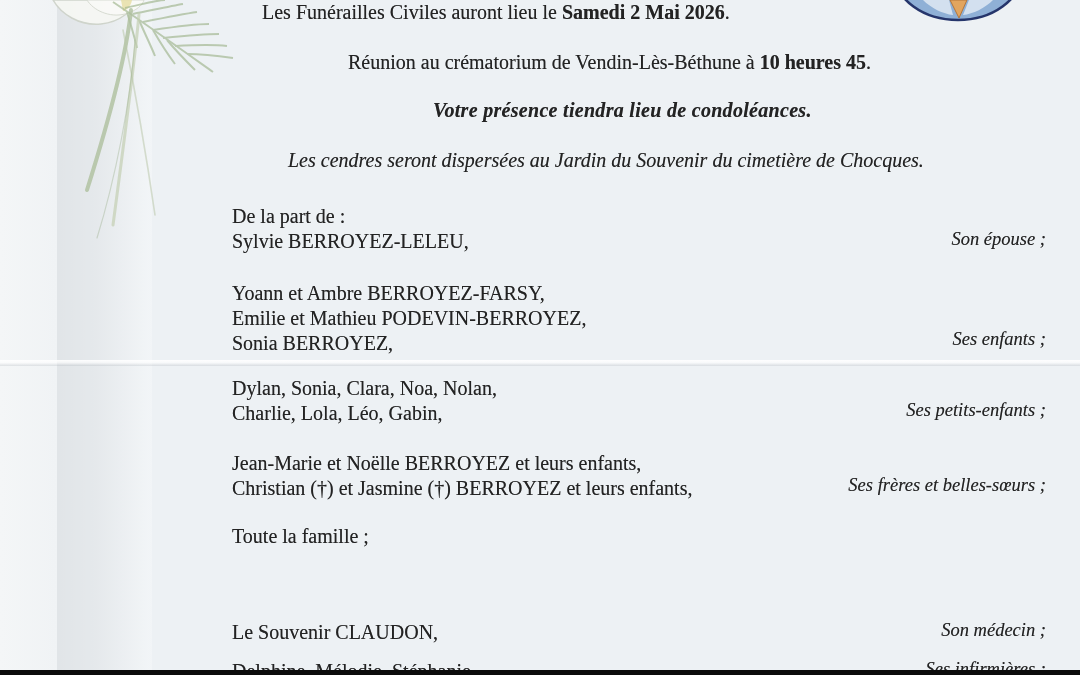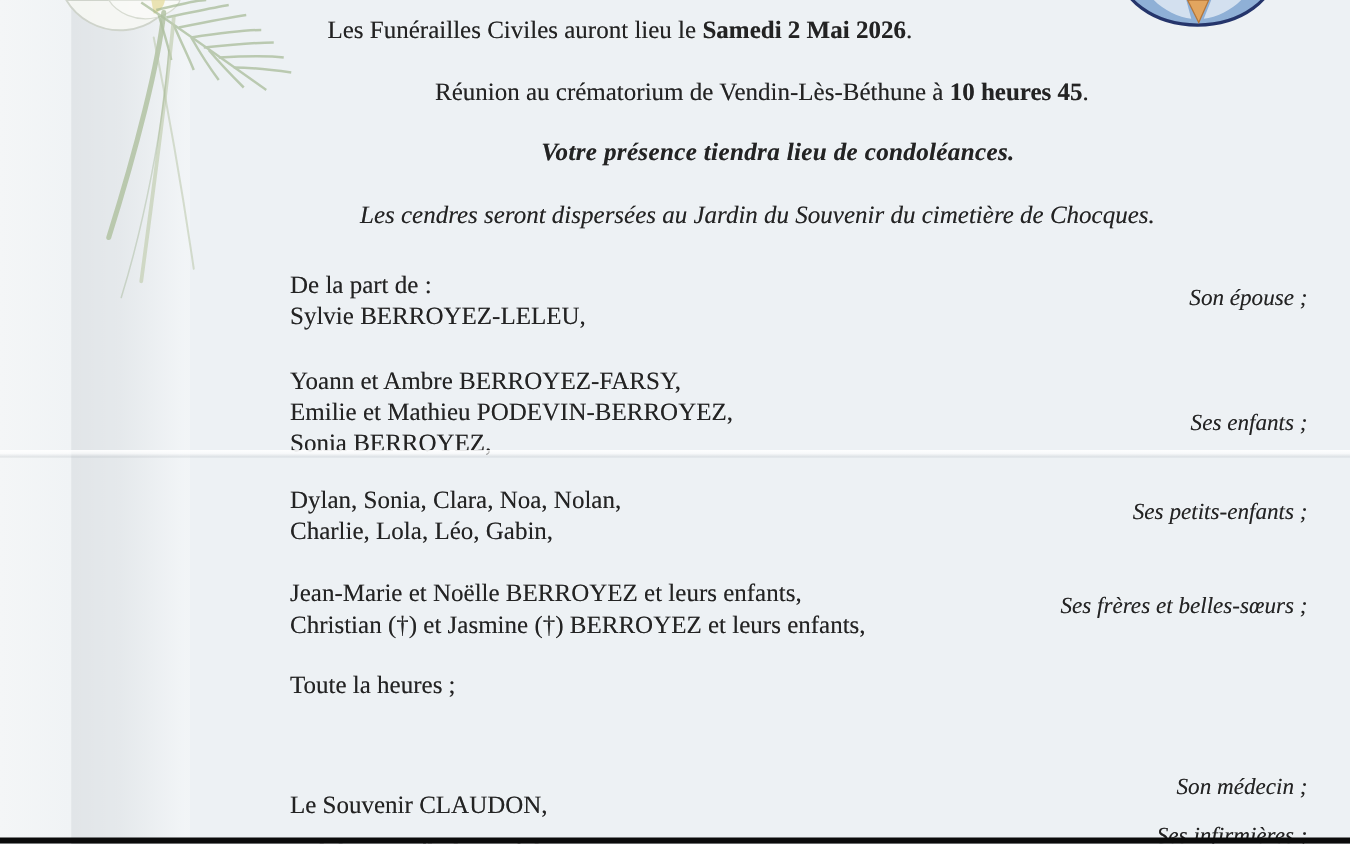--- a/index.html
+++ b/index.html
@@ -10,21 +10,21 @@
     color:#232323;
   }
   .left-strip{position:absolute;left:0;top:0;width:57px;height:675px;
     background:linear-gradient(90deg,#f4f6f7 0%,#f0f3f5 100%);}
   .crease{position:absolute;left:57px;top:0;width:95px;height:675px;
     background:linear-gradient(90deg,rgba(0,0,0,0.05),rgba(0,0,0,0.035) 40%,rgba(255,255,255,0.25) 95%);}
   .fold-line{position:absolute;left:0;top:360px;width:1080px;height:6px;
     background:linear-gradient(to bottom,rgba(255,255,255,0.95) 0%,rgba(255,255,255,0.6) 45%,rgba(120,130,140,0.18) 100%);}
   .scan-bar{position:absolute;left:0;top:670px;width:1080px;height:5px;background:#0b0b0b;}
   .ln{position:absolute;font-size:20px;line-height:24px;white-space:nowrap;
-    text-shadow:0 0 0.5px rgba(20,20,20,0.45);margin-top:12px;}
+    text-shadow:0 0 0.5px rgba(20,20,20,0.45);}
   .bold{font-weight:bold;}
   .ital{font-style:italic;}
   .bital{font-style:italic;font-weight:bold;letter-spacing:0.3px;}
   .role{position:absolute;right:34px;font-size:18.5px;line-height:22px;font-style:italic;
     white-space:nowrap;text-shadow:0 0 0.5px rgba(20,20,20,0.4);}
   svg{position:absolute;display:block;}
 </style>
 </head>
 <body>
 
@@ -90,21 +90,21 @@
   <div class="role" style="top:328px">Ses enfants ;</div>
 
   <div class="ln" style="left:232px;top:376px">Dylan, Sonia, Clara, Noa, Nolan,</div>
   <div class="ln" style="left:232px;top:401px">Charlie, Lola, Léo, Gabin,</div>
   <div class="role" style="top:399px">Ses petits-enfants ;</div>
 
   <div class="ln" style="left:232px;top:451px">Jean-Marie et Noëlle BERROYEZ et leurs enfants,</div>
   <div class="ln" style="left:232px;top:476px">Christian (†) et Jasmine (†) BERROYEZ et leurs enfants,</div>
   <div class="role" style="top:474px">Ses frères et belles-sœurs ;</div>
 
-  <div class="ln" style="left:232px;top:524px">Toute la heures ;</div>
+  <div class="ln" style="left:232px;top:524px">Toute la famille ;</div>
 
 
   <div class="ln" style="left:232px;top:620px">Le Souvenir CLAUDON,</div>
   <div class="role" style="top:619px">Son médecin ;</div>
 
   <div class="ln" style="left:232px;top:659px">Delphine, Mélodie, Stéphanie,</div>
   <div class="role" style="top:658px">Ses infirmières ;</div>
 
   <div class="fold-line"></div>
   <div class="scan-bar"></div>

